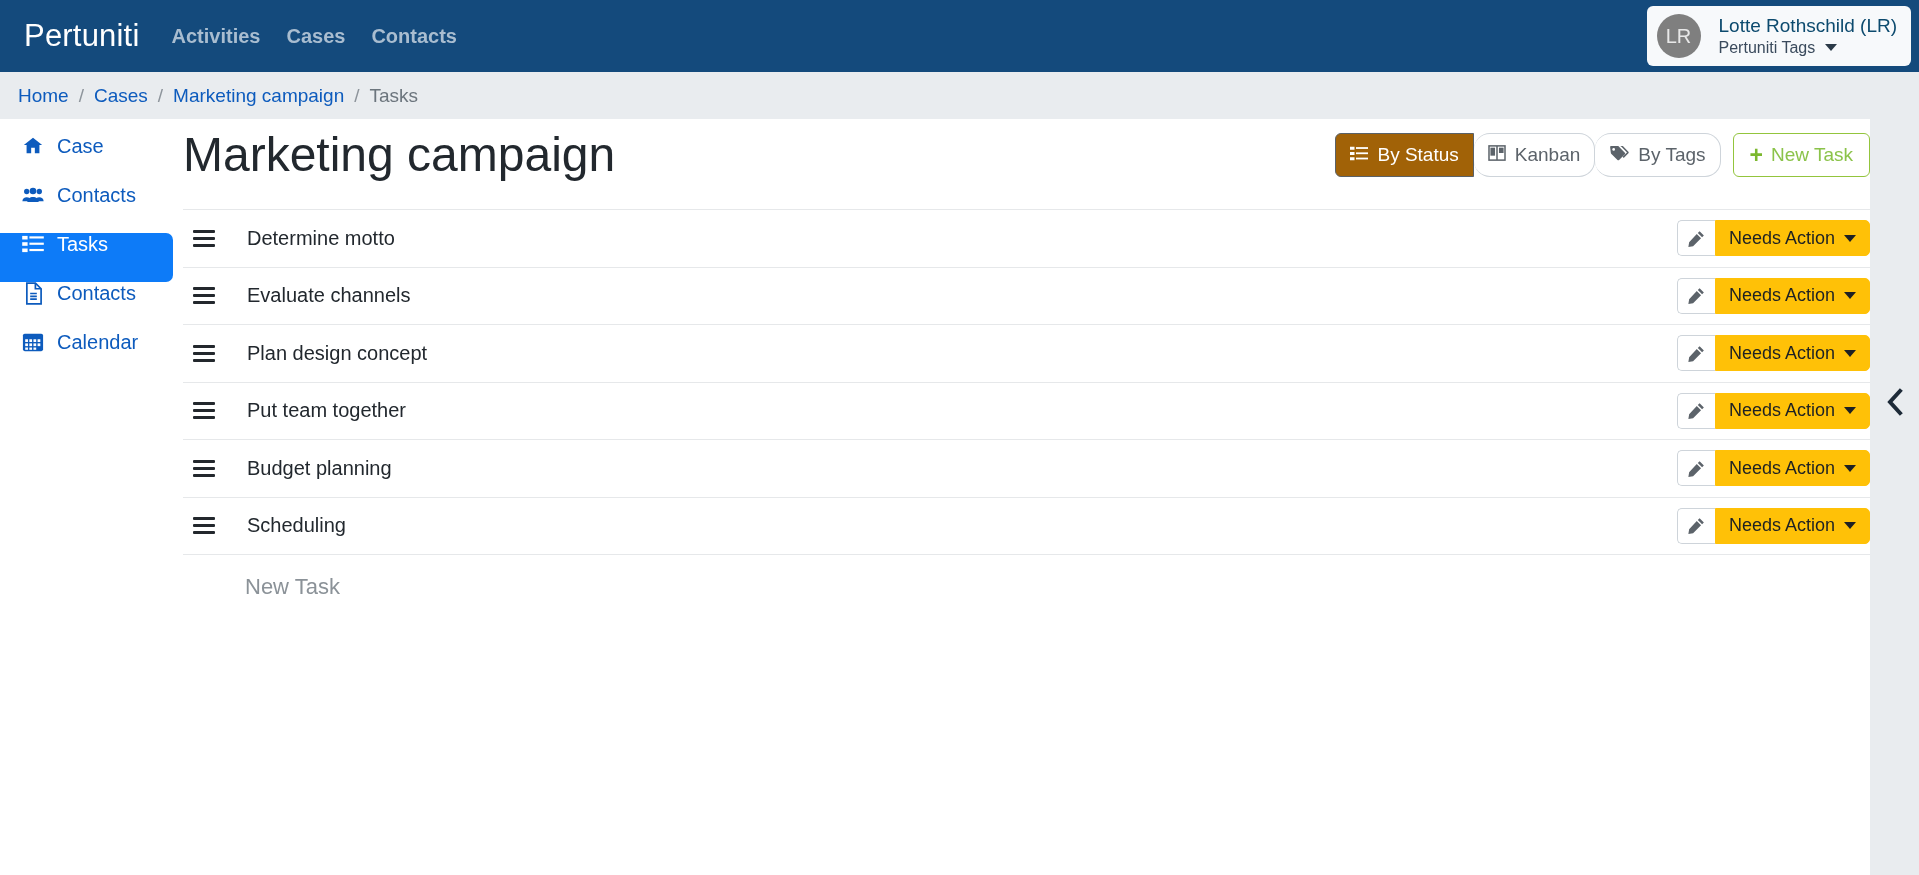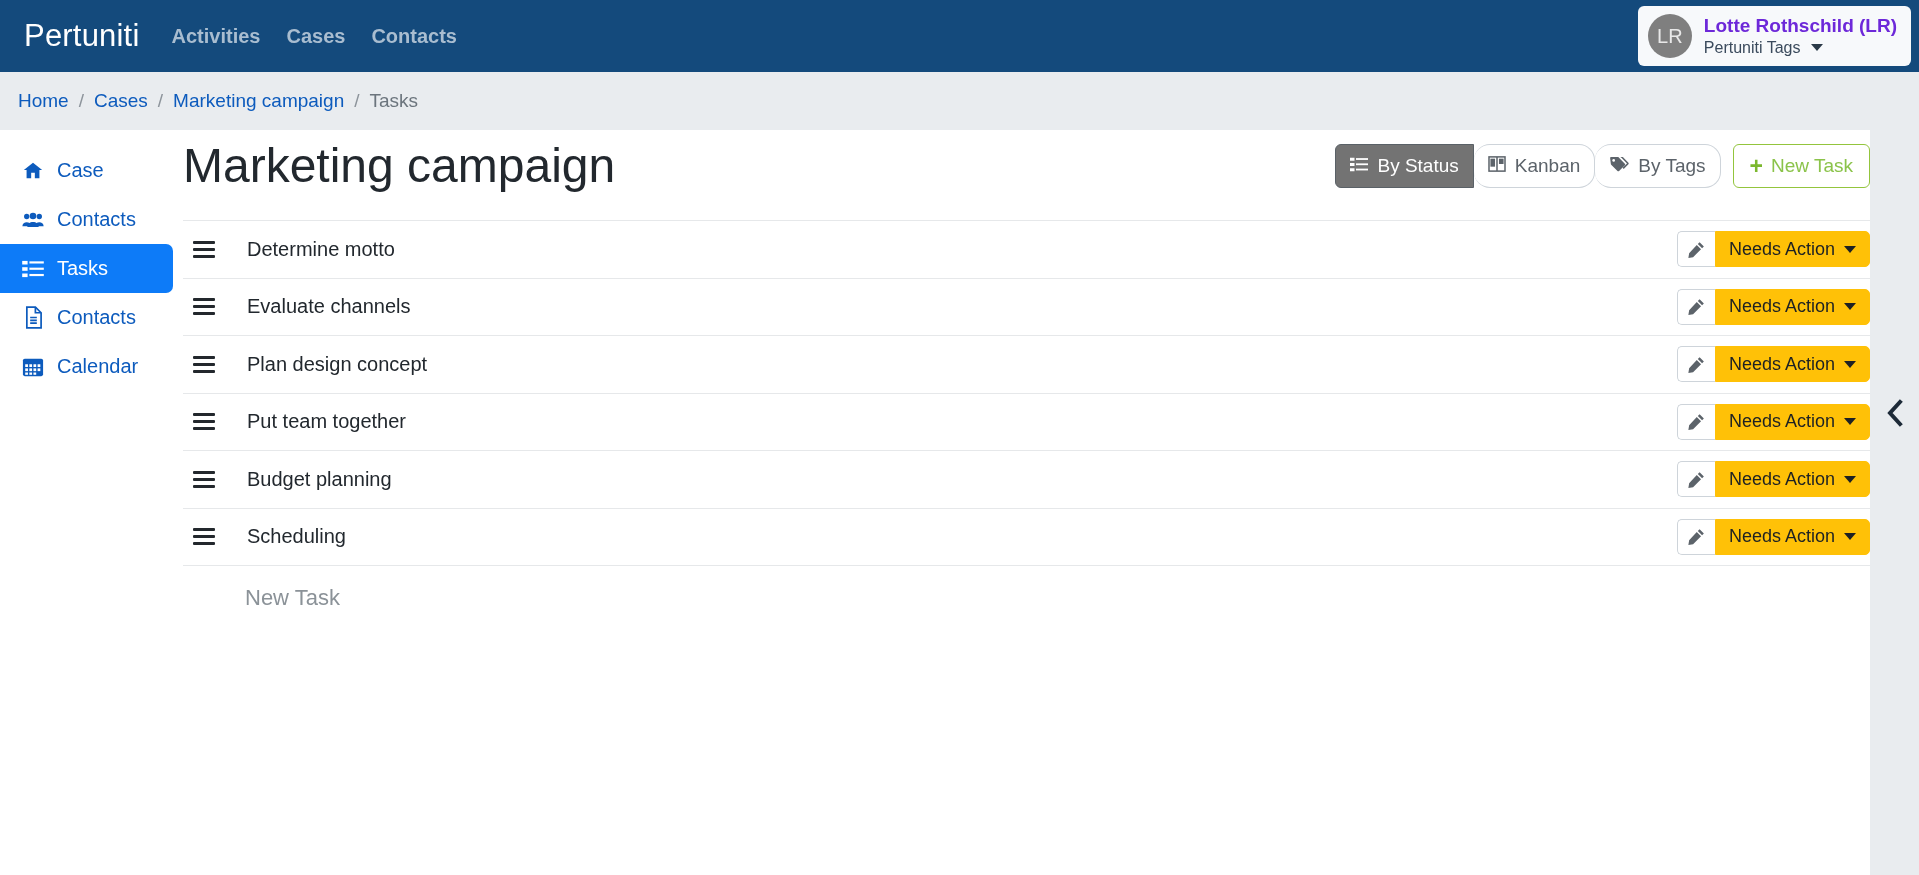--- a/index.html
+++ b/index.html
@@ -36,46 +36,46 @@
   }
   .user-menu {
     position: absolute;
     right: 8px; top: 6px;
     height: 60px;
     background: #f7f9fb;
     border-radius: 6px;
     display: flex;
     align-items: center;
     padding: 0 14px 0 10px;
-    gap: 12px;
+    gap: 18px;
     cursor: pointer;
   }
   .avatar {
     width: 44px; height: 44px;
     border-radius: 50%;
     background: #7f7f7f;
     color: #e8e8e8;
     font-size: 20px;
     display: flex; align-items: center; justify-content: center;
     flex: 0 0 auto;
   }
   .user-text { display: flex; flex-direction: column; line-height: 1.25; }
-  .user-name { font-size: 19px; font-weight: bold; color: #6d28d9; white-space: nowrap; }
+  .user-name { font-size: 19px; font-weight: normal; color: #0c4a6e; white-space: nowrap; }
   .user-org-row { display: flex; align-items: center; gap: 10px; }
   .user-org { font-size: 16px; color: #3a4a5c; white-space: nowrap; }
   .caret-down {
     width: 0; height: 0;
     border-left: 6px solid transparent;
     border-right: 6px solid transparent;
     border-top: 7px solid #2b3a48;
   }
 
   
   .breadcrumb {
-    height: 58px;
+    height: 47px;
     background: #e9ecef;
     display: flex;
     align-items: center;
     padding-left: 18px;
     gap: 10px;
     font-size: 19px;
   }
   .crumb { color: #0d5bbd; cursor: pointer; white-space: nowrap; }
   .crumb.current { color: #6c757d; cursor: default; }
   .crumb-sep { color: #8d949b; }
@@ -87,21 +87,21 @@
     background: #e9ecef;
   }
   .sidebar {
     width: 183px;
     flex: 0 0 183px;
     background: #ffffff;
     padding-top: 16px;
   }
   .side-item {
     display: flex;
-    align-items: center;
+    align-items: flex-start;
     gap: 13px;
     height: 49px;
     margin: 0 10px 0 0;
     padding-left: 22px;
     border-radius: 0 7px 7px 0;
     color: #0d5bbd;
     font-size: 20px;
     cursor: pointer;
     white-space: nowrap;
   }
@@ -159,21 +159,21 @@
     font-size: 19px;
     display: flex; align-items: center; gap: 9px;
     padding: 0 14px;
     cursor: pointer;
     white-space: nowrap;
   }
   .seg-btn:first-child { border-radius: 6px 0 0 6px; }
   .seg-btn:last-child { border-radius: 0 6px 6px 0; }
   .seg-btn + .seg-btn { border-left: none; border-radius: 16px; }
   .seg-btn.active {
-    background: #737373;
+    background: #a16207;
     border-color: #5a6167;
     color: #ffffff;
   }
   .btn-new {
     height: 44px;
     background: #ffffff;
     border: 1px solid #93c53d;
     color: #8bc34a;
     border-radius: 6px;
     font-size: 19px;

